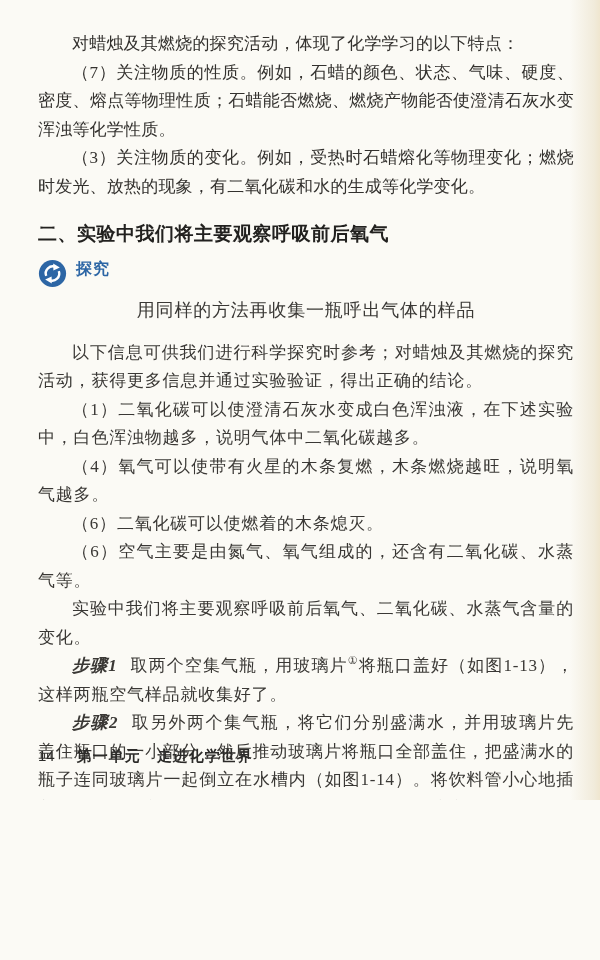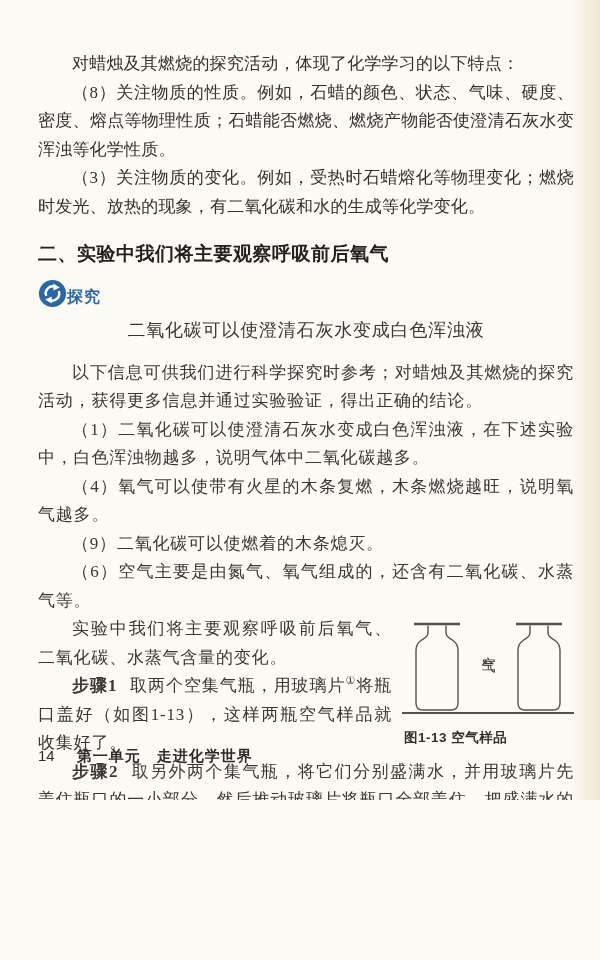--- a/index.html
+++ b/index.html
@@ -7,43 +7,43 @@
   body {
     background:#fbfaf5;
     font-family:"Liberation Serif","DejaVu Serif",serif;
     color:#33312e;
     position:relative;
   }
   .page {
     width:600px; height:800px;
     position:relative;
     background:linear-gradient(90deg,#fbfaf5 0%,#fbfaf5 95%,#f1ebdb 99%,#efe6cf 100%);
-    padding:50px 26px 0 38px;
+    padding:30px 26px 0 38px;
     overflow:hidden;
   }
   p { font-size:17px; line-height:28.5px; text-align:justify; text-indent:2em; }
   .intro p { letter-spacing:0.2px; }
   h2 {
     font-family:"Liberation Sans","DejaVu Sans",sans-serif;
     font-size:19px; font-weight:bold; color:#22211f;
     margin:20px 0 12px 0; letter-spacing:0.5px;
   }
-  .activity-row { display:flex; align-items:flex-end; gap:0; margin:2px 0 8px 0; }
+  .activity-row { display:flex; align-items:flex-start; gap:9px; margin:2px 0 8px 0; }
   .activity-icon { width:29px; height:29px; display:block; }
   .activity-label {
     font-family:"Liberation Sans","DejaVu Sans",sans-serif;
     font-size:16px; font-weight:bold; color:#2d66a5; letter-spacing:1px;
   }
   .activity-title {
     text-align:center; text-indent:0;
     font-size:18px; color:#4a4a48; letter-spacing:2.5px;
     margin:6px 0 14px 0;
   }
   .kai p, .kai { letter-spacing:0.8px; color:#3a3835; }
-  .step-label { font-weight:bold; margin-right:0.75em; }
+  .step-label { font-weight:bold; margin-right:0.75em;font-style:italic; }
   sup.fnref { font-size:11px; line-height:0; }
   .figure {
     float:right; width:172px; margin:2px 0 4px 10px;
     position:relative; text-align:center;
   }
   .figure-art { position:relative; width:172px; height:104px; }
   .figure-art svg { display:block; }
   .bottle-gas-label {
     position:absolute; left:78px; top:28px;
     writing-mode:vertical-rl; text-orientation:upright;
@@ -63,64 +63,46 @@
   .footer .unit { font-weight:bold; margin-right:16px; letter-spacing:1px; }
   .footer .book { font-weight:bold; letter-spacing:1px; }
 </style>
 </head>
 <body>
 
 <div class="page">
 
   <div class="intro">
     <p>对蜡烛及其燃烧的探究活动，体现了化学学习的以下特点：</p>
-    <p>（8）关注物质的性质。例如，石蜡的颜色、状态、气味、硬度、密度、熔点等物理性质；石蜡能否燃烧、燃烧产物能否使澄清石灰水变浑浊等化学性质。</p>
+    <p>（7）关注物质的性质。例如，石蜡的颜色、状态、气味、硬度、密度、熔点等物理性质；石蜡能否燃烧、燃烧产物能否使澄清石灰水变浑浊等化学性质。</p>
     <p>（3）关注物质的变化。例如，受热时石蜡熔化等物理变化；燃烧时发光、放热的现象，有二氧化碳和水的生成等化学变化。</p>
   </div>
 
   <h2>二、实验中我们将主要观察呼吸前后氧气</h2>
 
   <div class="activity-row">
     <svg class="activity-icon" viewBox="0 0 29 29">
       <circle cx="14.5" cy="14.5" r="13.6" fill="#2d66a5"></circle>
       <path d="M8.2,16.8 A7,7 0 0 1 17.5,7.9" stroke="#ffffff" stroke-width="2.4" fill="none"></path>
       <polygon points="15.2,4.6 21.8,8.6 15.4,11.6" fill="#ffffff"></polygon>
       <path d="M20.8,12.2 A7,7 0 0 1 11.5,21.1" stroke="#ffffff" stroke-width="2.4" fill="none"></path>
       <polygon points="13.8,24.4 7.2,20.4 13.6,17.4" fill="#ffffff"></polygon>
     </svg>
     <span class="activity-label">探究</span>
   </div>
 
   <div class="kai">
-    <p class="activity-title">二氧化碳可以使澄清石灰水变成白色浑浊液</p>
+    <p class="activity-title">用同样的方法再收集一瓶呼出气体的样品</p>
 
     <p>以下信息可供我们进行科学探究时参考；对蜡烛及其燃烧的探究活动，获得更多信息并通过实验验证，得出正确的结论。</p>
     <p>（1）二氧化碳可以使澄清石灰水变成白色浑浊液，在下述实验中，白色浑浊物越多，说明气体中二氧化碳越多。</p>
     <p>（4）氧气可以使带有火星的木条复燃，木条燃烧越旺，说明氧气越多。</p>
-    <p>（9）二氧化碳可以使燃着的木条熄灭。</p>
+    <p>（6）二氧化碳可以使燃着的木条熄灭。</p>
     <p>（6）空气主要是由氮气、氧气组成的，还含有二氧化碳、水蒸气等。</p>
 
-    <div class="figure">
-      <div class="figure-art">
-        <svg width="172" height="104" viewBox="0 0 172 104">
-          <g stroke="#55524b" fill="none" stroke-width="1.4">
-
-            <line x1="12" y1="7" x2="58" y2="7" stroke-width="2.6"></line>
-            <path d="M26,8.5 L26,16 C26,20 22,21.5 19,23.5 C15.5,25.8 14,29 14,34 L14,86 Q14,93 21,93 L49,93 Q56,93 56,86 L56,34 C56,29 54.5,25.8 51,23.5 C48,21.5 44,20 44,16 L44,8.5"></path>
-
-            <line x1="114" y1="7" x2="160" y2="7" stroke-width="2.6"></line>
-            <path d="M128,8.5 L128,16 C128,20 124,21.5 121,23.5 C117.5,25.8 116,29 116,34 L116,86 Q116,93 123,93 L151,93 Q158,93 158,86 L158,34 C158,29 156.5,25.8 153,23.5 C150,21.5 146,20 146,16 L146,8.5"></path>
-
-            <line x1="0" y1="96" x2="172" y2="96" stroke-width="1.8"></line>
-          </g>
-        </svg>
-        <div class="bottle-gas-label">空气</div>
-      </div>
-      <div class="figure-caption">图1-13 空气样品</div>
-    </div>
 
     <p>实验中我们将主要观察呼吸前后氧气、二氧化碳、水蒸气含量的变化。</p>
 
     <p><span class="step-label">步骤1</span><span>取两个空集气瓶，用玻璃片</span><sup class="fnref">①</sup><span>将瓶口盖好（如图1-13），这样两瓶空气样品就收集好了。</span></p>
 
     <p><span class="step-label">步骤2</span><span>取另外两个集气瓶，将它们分别盛满水，并用玻璃片先盖住瓶口的一小部分，然后推动玻璃片将瓶口全部盖住，把盛满水的瓶子连同玻璃片一起倒立在水槽内（如图1-14）。将饮料管小心地插入集气瓶内，并向集气瓶内缓缓吹气（如图1-15，注意：换气时不要倒吸集气瓶内的水），直到集气瓶内充满呼出的气体。在水下立即用玻璃片将集气瓶的瓶口盖好，然后取出集气瓶放在实验桌上（如图1-16）。用同样的方法再收集一瓶呼出气体的样品。</span></p>
   </div>
 
   <div class="footer">
     <span class="pg">14</span>

